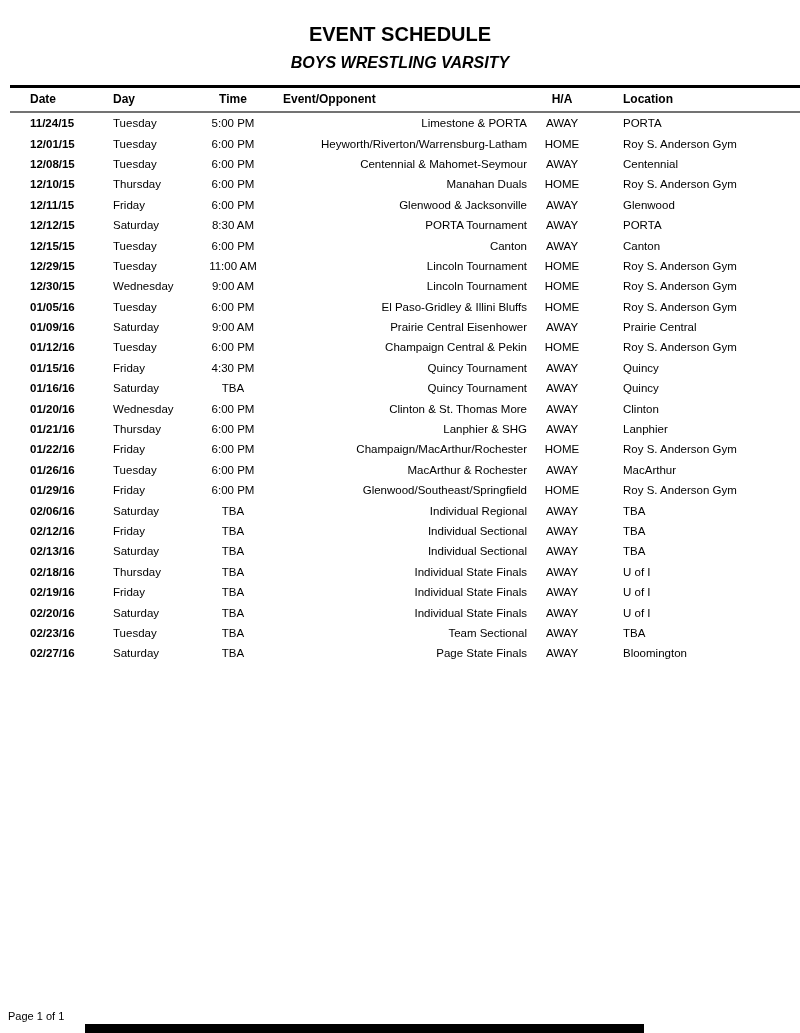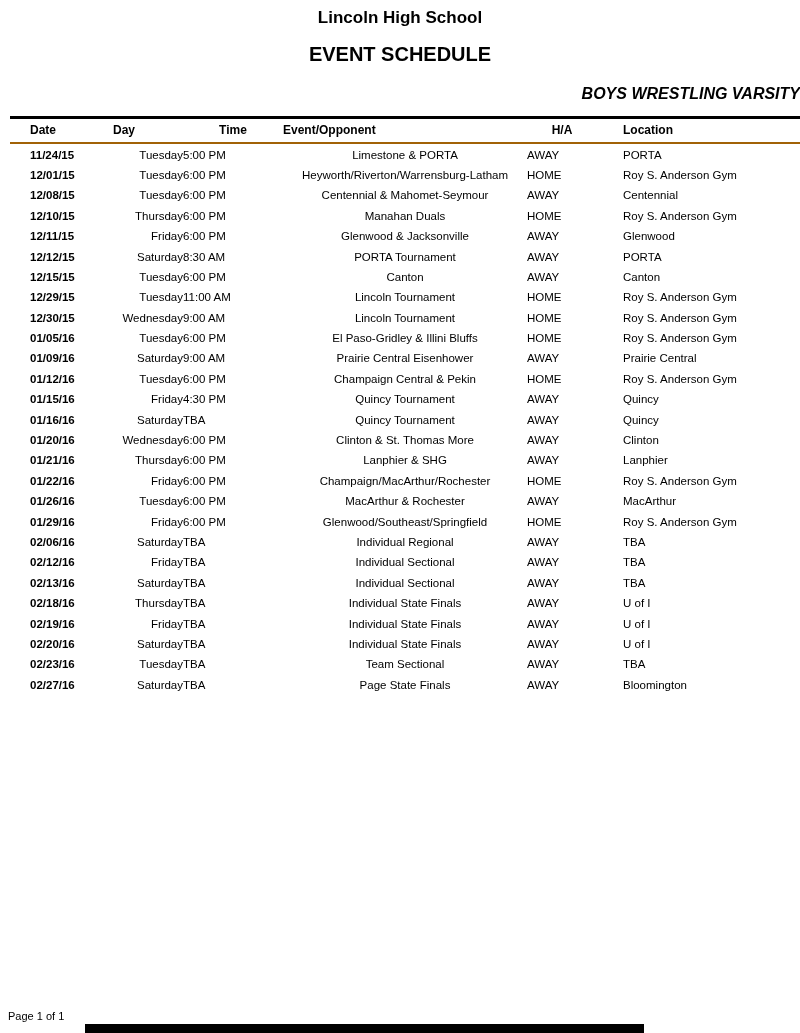--- a/index.html
+++ b/index.html
@@ -3,59 +3,58 @@
 <meta charset="utf-8">
 <style>
   html,body{margin:0;padding:0;}
   body{
     width:800px;height:1033px;position:relative;background:#ffffff;color:#000;
     font-family:"Liberation Sans", sans-serif;overflow:hidden;
   }
   .page-header{text-align:center;padding-top:8px;}
   .school-name{font-size:17px;font-weight:bold;line-height:1.2;}
   .doc-title{font-size:20px;font-weight:bold;line-height:1.2;margin-top:14px;}
-  .doc-subtitle{font-size:16px;font-weight:bold;font-style:italic;margin-top:19px;text-align:right;}
+  .doc-subtitle{font-size:16px;font-weight:bold;font-style:italic;margin-top:8px;}
 
   table.schedule{
     width:780px;margin:13px 10px 0 10px;border-collapse:collapse;table-layout:fixed;
   }
   table.schedule thead th{
-    border-top:3px solid #000;border-bottom:2px solid #a16207;
+    border-top:3px solid #000;border-bottom:2px solid #737373;
     font-size:12px;font-weight:bold;text-align:left;
     padding:4px 0 5px 0;white-space:nowrap;
   }
   table.schedule td{
     font-size:11.5px;height:20.4px;padding:0;vertical-align:middle;white-space:nowrap;
     overflow:hidden;
   }
   
   .c0{width:75px;padding-left:20px !important;text-align:left;font-weight:bold;}
-  .c1{width:70px;padding-left:8px !important;text-align:right;}
-  .c2{width:100px;text-align:left;}
-  .c3{width:244px;text-align:center;}
-  .c4{width:70px;text-align:left;}
+  .c1{width:70px;padding-left:8px !important;text-align:left;}
+  .c2{width:100px;text-align:center;}
+  .c3{width:244px;text-align:right;}
+  .c4{width:70px;text-align:center;}
   .c5{width:221px;padding-left:26px !important;text-align:left;}
   thead th.c2{text-align:center !important;}
   thead th.c4{text-align:center !important;}
 
   .page-footer{
     position:absolute;left:0;bottom:0;width:644px;height:26px;
   }
   .footer-label{
     position:absolute;left:8px;bottom:11px;font-size:11px;
   }
   .footer-bar{
     position:absolute;left:85px;right:0;bottom:0;height:9px;background:#000;
   }
 </style>
 </head>
 <body>
 
 <div class="page-header">
-  <div class="school-name">Lincoln High School</div>
   <div class="doc-title">EVENT SCHEDULE</div>
   <div class="doc-subtitle">BOYS WRESTLING VARSITY</div>
 </div>
 
 <table class="schedule">
   <thead>
     <tr>
       <th class="c0">Date</th>
       <th class="c1">Day</th>
       <th class="c2">Time</th>

